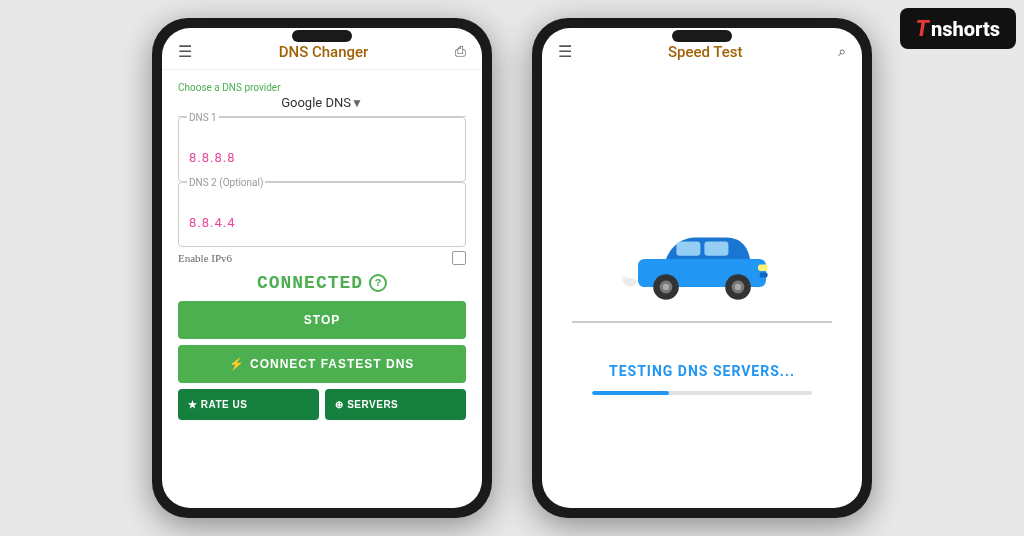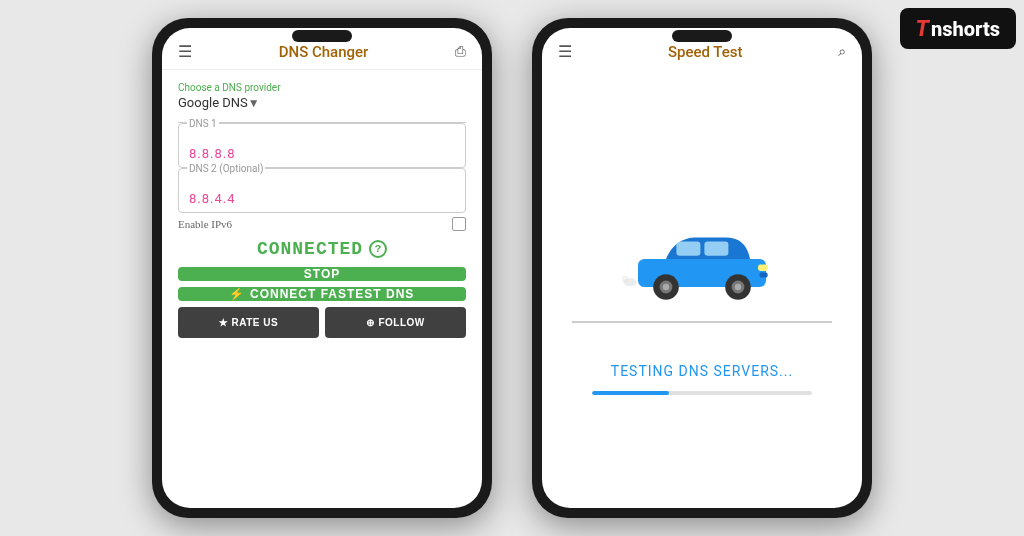--- a/index.html
+++ b/index.html
@@ -91,39 +91,39 @@
 
     .dns-provider-label {
       font-size: 10px;
       color: #4caf50;
       margin-bottom: 2px;
     }
 
     .dns-provider-select {
       display: flex;
       align-items: center;
-      justify-content: flex-start;
+      justify-content: center;
       border-bottom: 1px solid #ccc;
-      padding-bottom: 12px;
+      padding-bottom: 6px;
     }
 
     .dns-provider-value {
       font-size: 13px;
       color: #333;
     }
 
     .select-arrow {
       color: #666;
       font-size: 12px;
     }
 
     .dns-input-group {
       border: 1px solid #ccc;
       border-radius: 4px;
-      padding: 6px 10px;
+      padding: 16px 10px;
       position: relative;
     }
 
     .dns-input-label {
       font-size: 10px;
       color: #999;
       position: absolute;
       top: -6px;
       left: 8px;
       background: #fff;
@@ -184,44 +184,45 @@
       font-size: 11px;
       color: #4caf50;
       font-weight: bold;
     }
 
     .btn-green {
       background: #4caf50;
       color: #fff;
       border: none;
       border-radius: 4px;
+      padding: 12px;
       font-size: 12px;
       font-weight: 700;
       letter-spacing: 1px;
       cursor: pointer;
       text-align: center;
       margin-bottom: 6px;
     }
 
     .btn-row {
       display: flex;
       gap: 6px;
     }
 
     .btn-green-sm {
-      background: #404040;
+      background: #15803d;
       color: #fff;
       border: none;
       border-radius: 4px;
       padding: 10px;
       font-size: 10px;
       font-weight: 700;
       letter-spacing: 0.5px;
       cursor: pointer;
-      text-align: center;
+      text-align: left;
       flex: 1;
     }
 
     
     .phone2 .app-header {
       border-bottom: none;
     }
 
     .speed-content {
       flex: 1;
@@ -247,21 +248,21 @@
       position: absolute;
       bottom: 20px;
       left: 10px;
       right: 10px;
       height: 2px;
       background: #ccc;
     }
 
     .testing-text {
       font-size: 14px;
-      font-weight: 400;
+      font-weight: 700;
       color: #2196F3;
       letter-spacing: 1px;
       margin-bottom: 12px;
     }
 
     .progress-bar-bg {
       width: 220px;
       height: 4px;
       background: #e0e0e0;
       border-radius: 2px;
@@ -363,21 +364,21 @@
           <span class="connected-text">CONNECTED</span>
           <div class="connected-info">?</div>
         </div>
 
         <button class="btn-green">STOP</button>
 
         <button class="btn-green">⚡ CONNECT FASTEST DNS</button>
 
         <div class="btn-row">
           <button class="btn-green-sm">★ RATE US</button>
-          <button class="btn-green-sm">⊕ FOLLOW</button>
+          <button class="btn-green-sm">⊕ SERVERS</button>
         </div>
       </div>
     </div>
   </div>
 
   <div class="phone phone2">
     <div class="phone-notch"></div>
     <div class="phone-screen">
 
       <div class="app-header">

